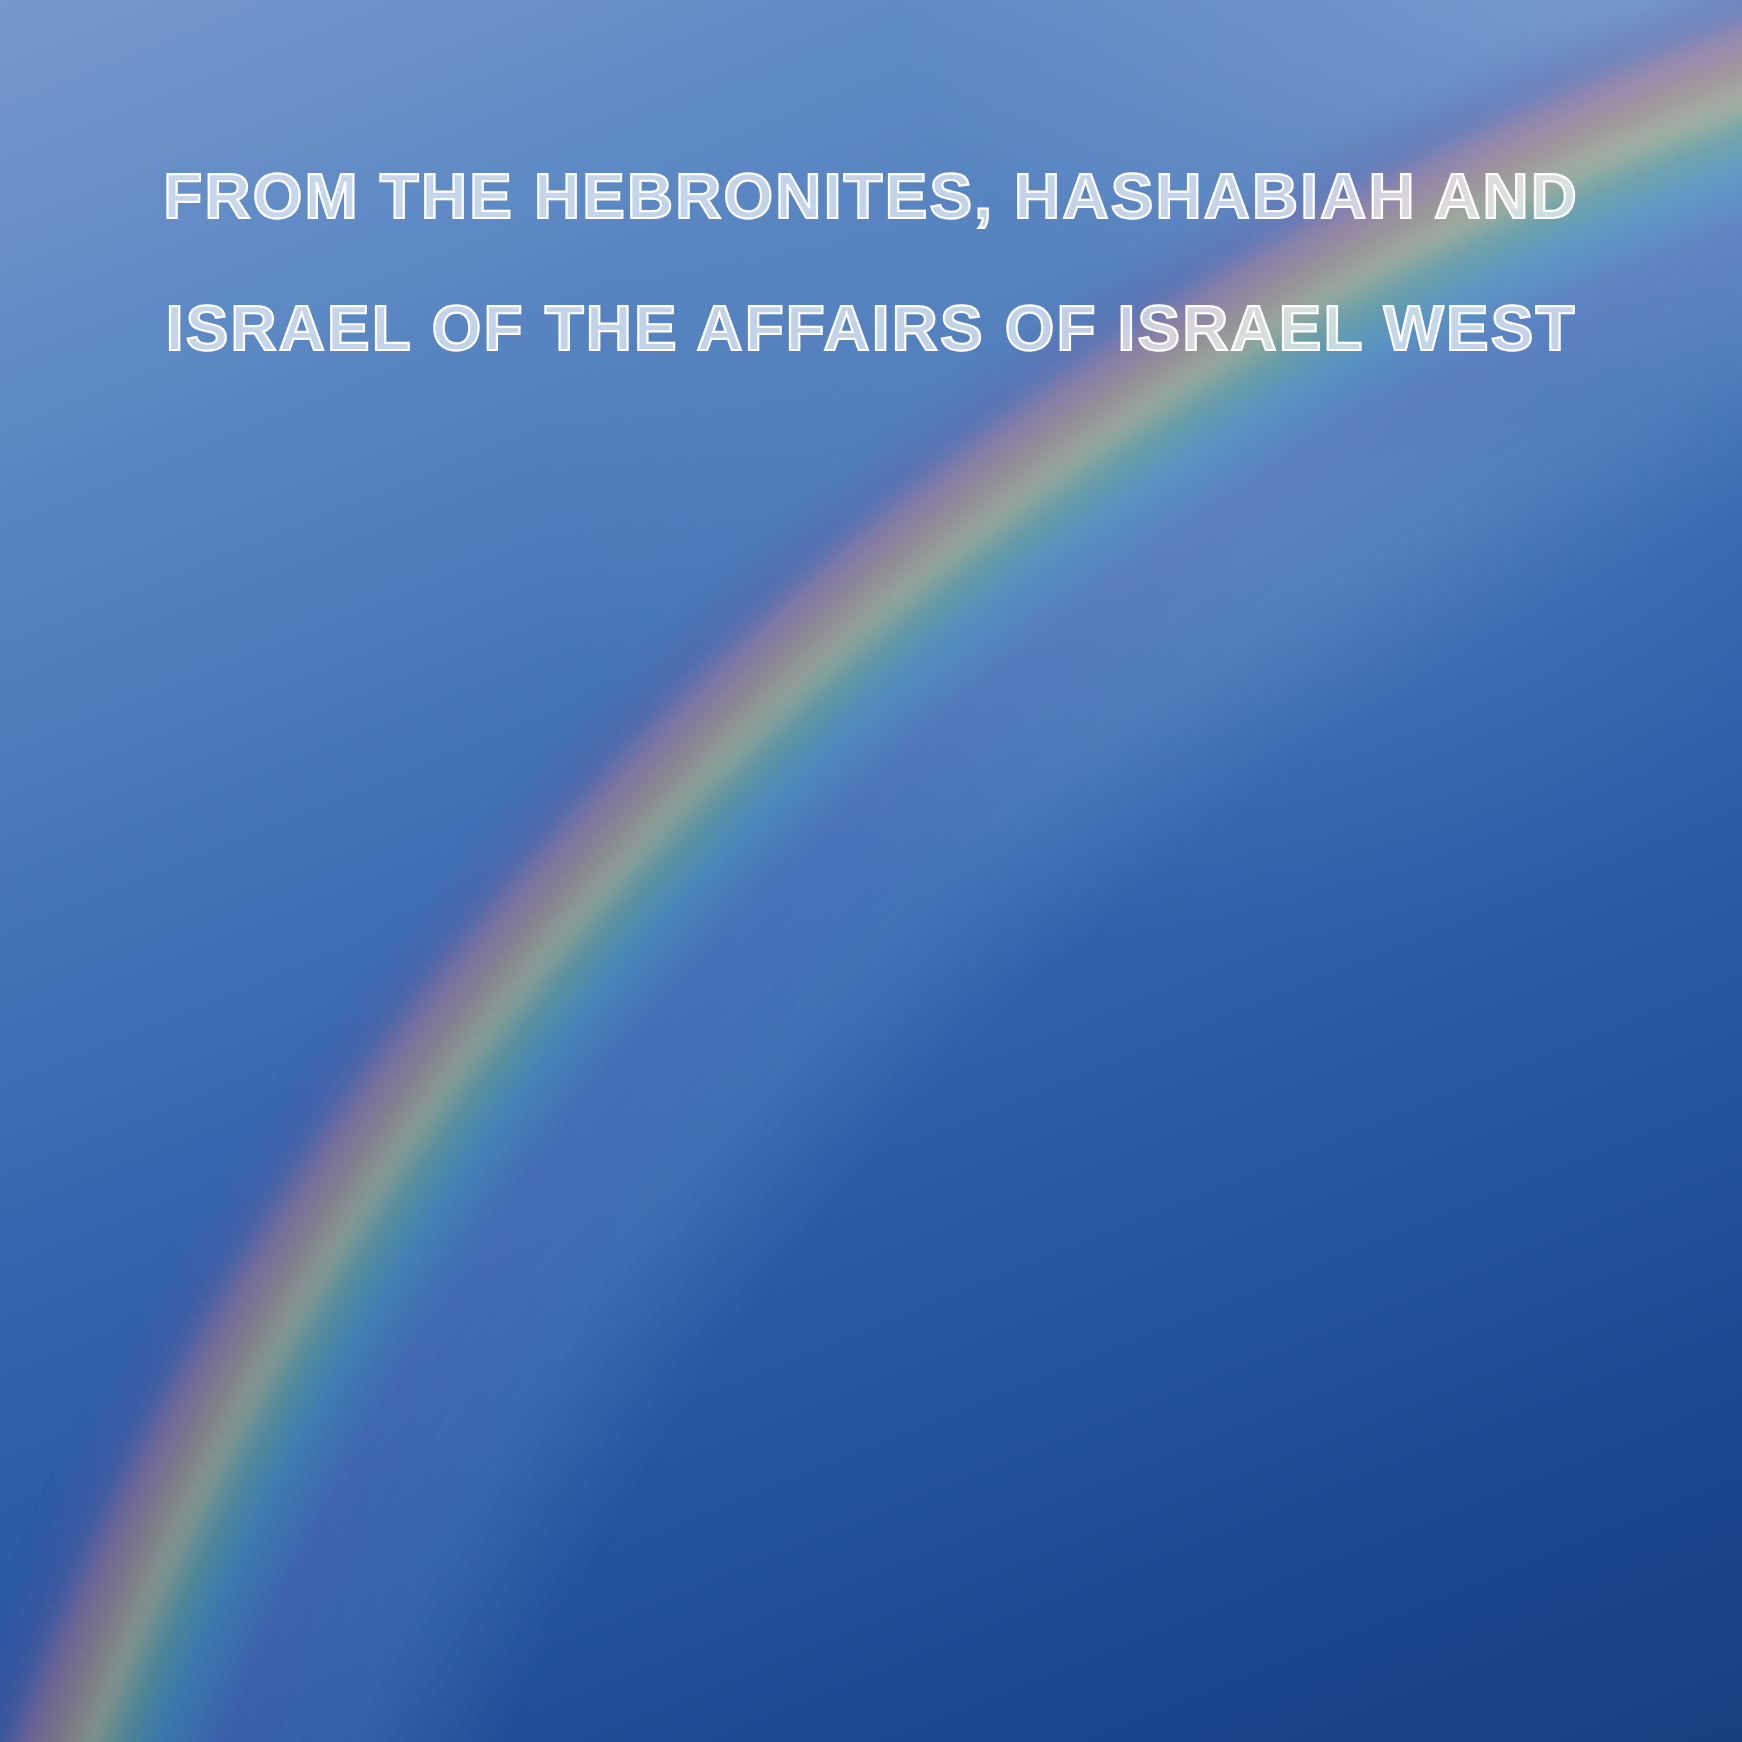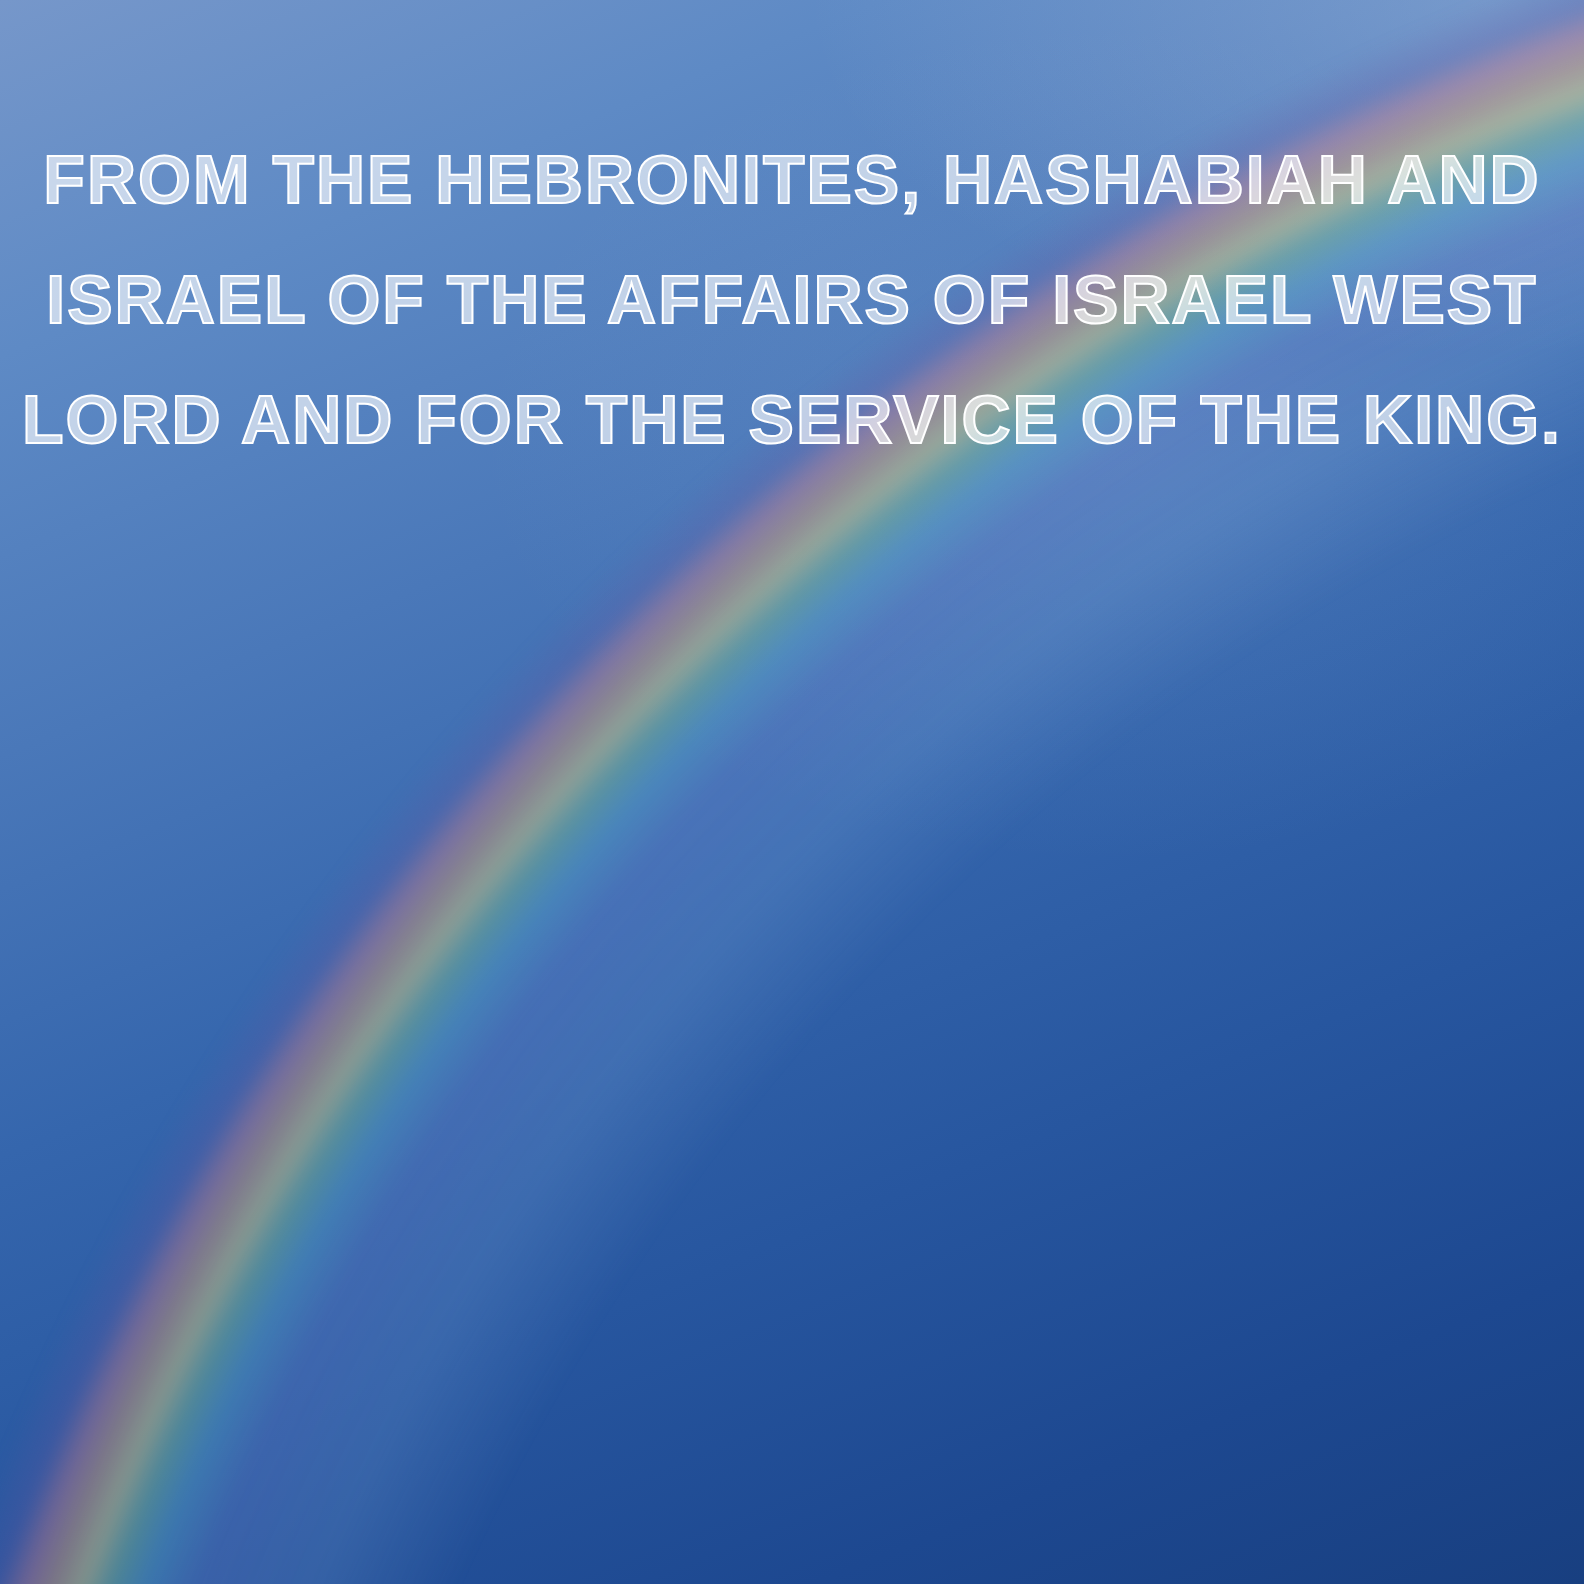--- a/index.html
+++ b/index.html
@@ -41,35 +41,34 @@
       rgba(110,85,160,0.25) 2630px,
       rgba(0,0,0,0) 2672px);
   }
   .verse{
     position:absolute;left:0;right:0;top:119px;
     text-align:center;
     color:rgba(255,255,255,0.45);
   }
   .line{
     height:120px;line-height:120px;
-    font-size:68px;font-weight:700;
+    font-size:58px;font-weight:700;
     letter-spacing:2px;white-space:nowrap;
     -webkit-text-stroke:2px #ffffff;
     text-shadow:0 0 1px rgba(255,255,255,0.35);
   }
   .reference{
     font-style:italic;
     font-size:56px;
     letter-spacing:3px;
   }
 </style>
 </head>
 <body>
 
 <div class="canvas">
   <div class="sea"></div>
   <div class="rainbow"></div>
   <div class="verse">
     <div class="line">FROM THE HEBRONITES, HASHABIAH AND</div>
     <div class="line">ISRAEL OF THE AFFAIRS OF ISRAEL WEST</div>
-    <div class="line">LORD AND FOR THE SERVICE OF THE KING.</div>
   </div>
 </div>
 
 </body></html>

